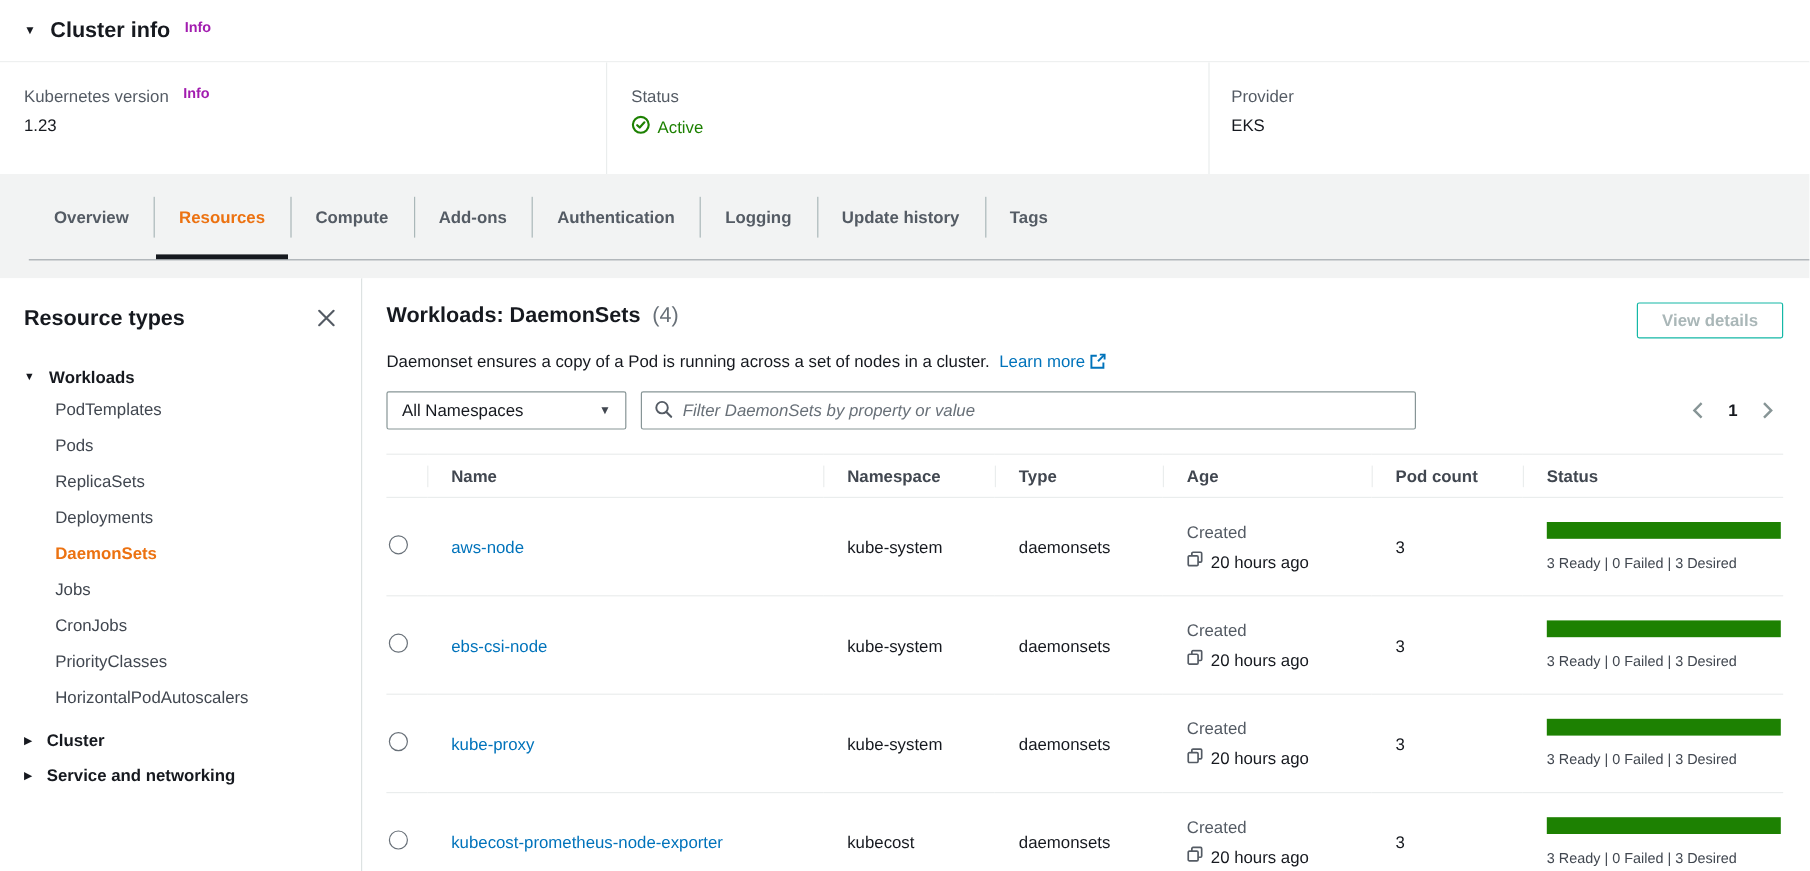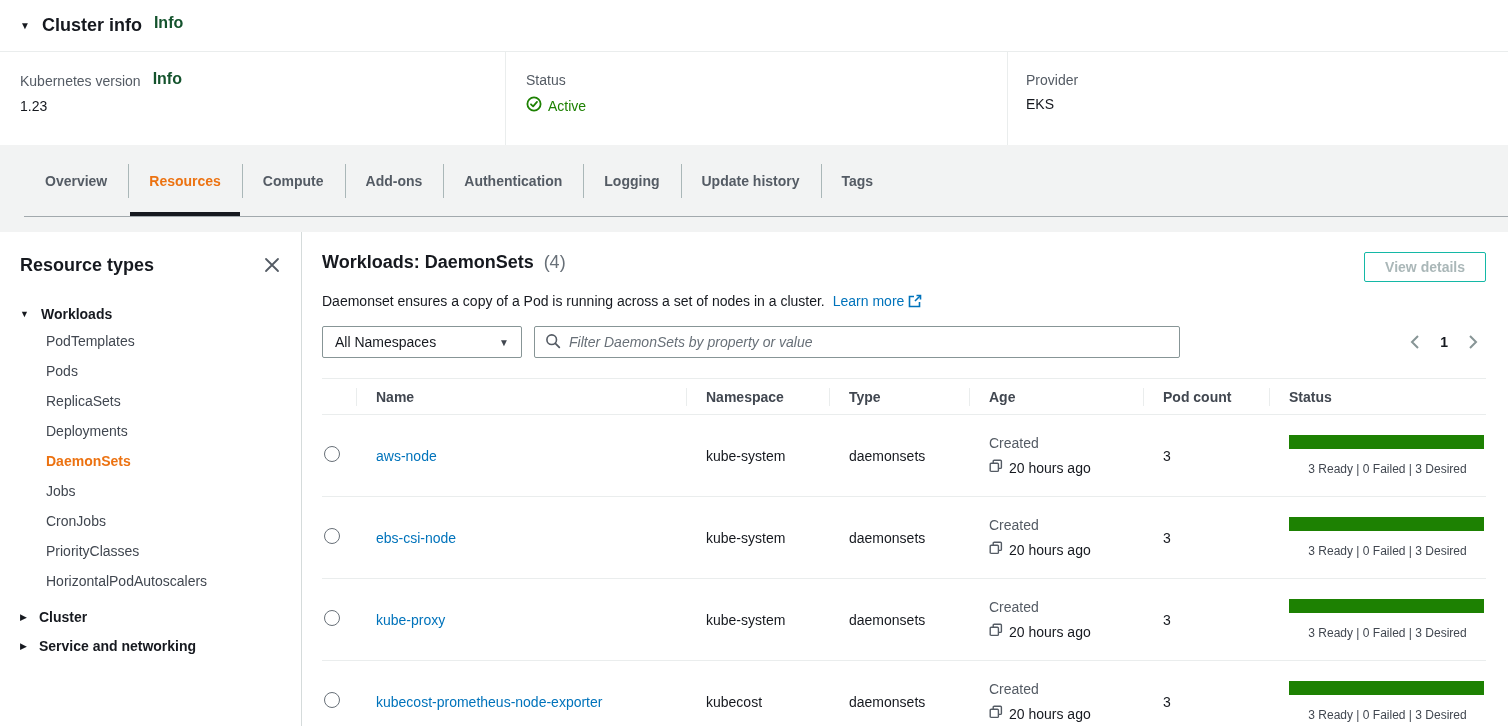--- a/index.html
+++ b/index.html
@@ -4,21 +4,21 @@
 <style>
   * { margin:0; padding:0; box-sizing:border-box; }
   html,body { width:1508px; height:726px; overflow:hidden; background:#fff;
     font-family:"Liberation Sans","DejaVu Sans",sans-serif; color:#16191f; font-size:14px; }
 
   
   .page-header { height:52px; display:flex; align-items:center; padding-left:20px;
     border-bottom:1px solid #eaeded; background:#fff; }
   .caret { font-size:10px; color:#16191f; margin-right:12px; }
   .page-title { font-size:18px; font-weight:700; }
-  .info-link { color:#14532d; font-size:16px; font-weight:700; margin-left:12px; cursor:pointer; position:relative; top:-3px; }
+  .info-link { color:#a21caf; font-size:12px; font-weight:700; margin-left:12px; cursor:pointer; position:relative; top:-3px; }
 
   
   .overview { display:flex; height:93px; background:#fff; }
   .ov-col { padding-top:20px; }
   .ov-col1 { width:505px; padding-left:20px; }
   .ov-col2 { width:502px; padding-left:20px; border-left:1px solid #eaeded; }
   .ov-col3 { flex:1; padding-left:18px; border-left:1px solid #eaeded; }
   .ov-label { color:#545b64; margin-bottom:8px; display:flex; align-items:center; gap:10px; }
   .ov-label .info-link { top:-2px; margin-left:2px; }
   .ov-value { color:#16191f; }
@@ -85,21 +85,21 @@
   thead th + th::before { content:''; position:absolute; left:0; top:50%; transform:translateY(-50%);
     width:1px; height:18px; background:#eaeded; }
   tbody td { height:82px; border-bottom:1px solid #eaeded; padding:0 0 0 20px; vertical-align:middle; }
   tbody td:first-child { padding-left:2px; }
   .radio { width:16px; height:16px; border:1px solid #687078; border-radius:50%; background:#fff;
     display:inline-block; cursor:pointer; }
   .name-link { color:#0073bb; cursor:pointer; text-decoration:none; }
   .age-cell .age-top { color:#545b64; margin-bottom:8px; }
   .age-bottom { display:flex; align-items:center; gap:6px; color:#16191f; }
   .status-cell .bar { width:195px; height:14px; background:#1d8102; margin-bottom:13px; }
-  .status-cell .bar-text { font-size:12px; color:#414750;text-align:center; }
+  .status-cell .bar-text { font-size:12px; color:#414750; }
 </style>
 </head>
 <body>
 
 <div class="page-header">
   <span class="caret">▼</span>
   <span class="page-title">Cluster info</span>
   <span class="info-link">Info</span>
 </div>
 

